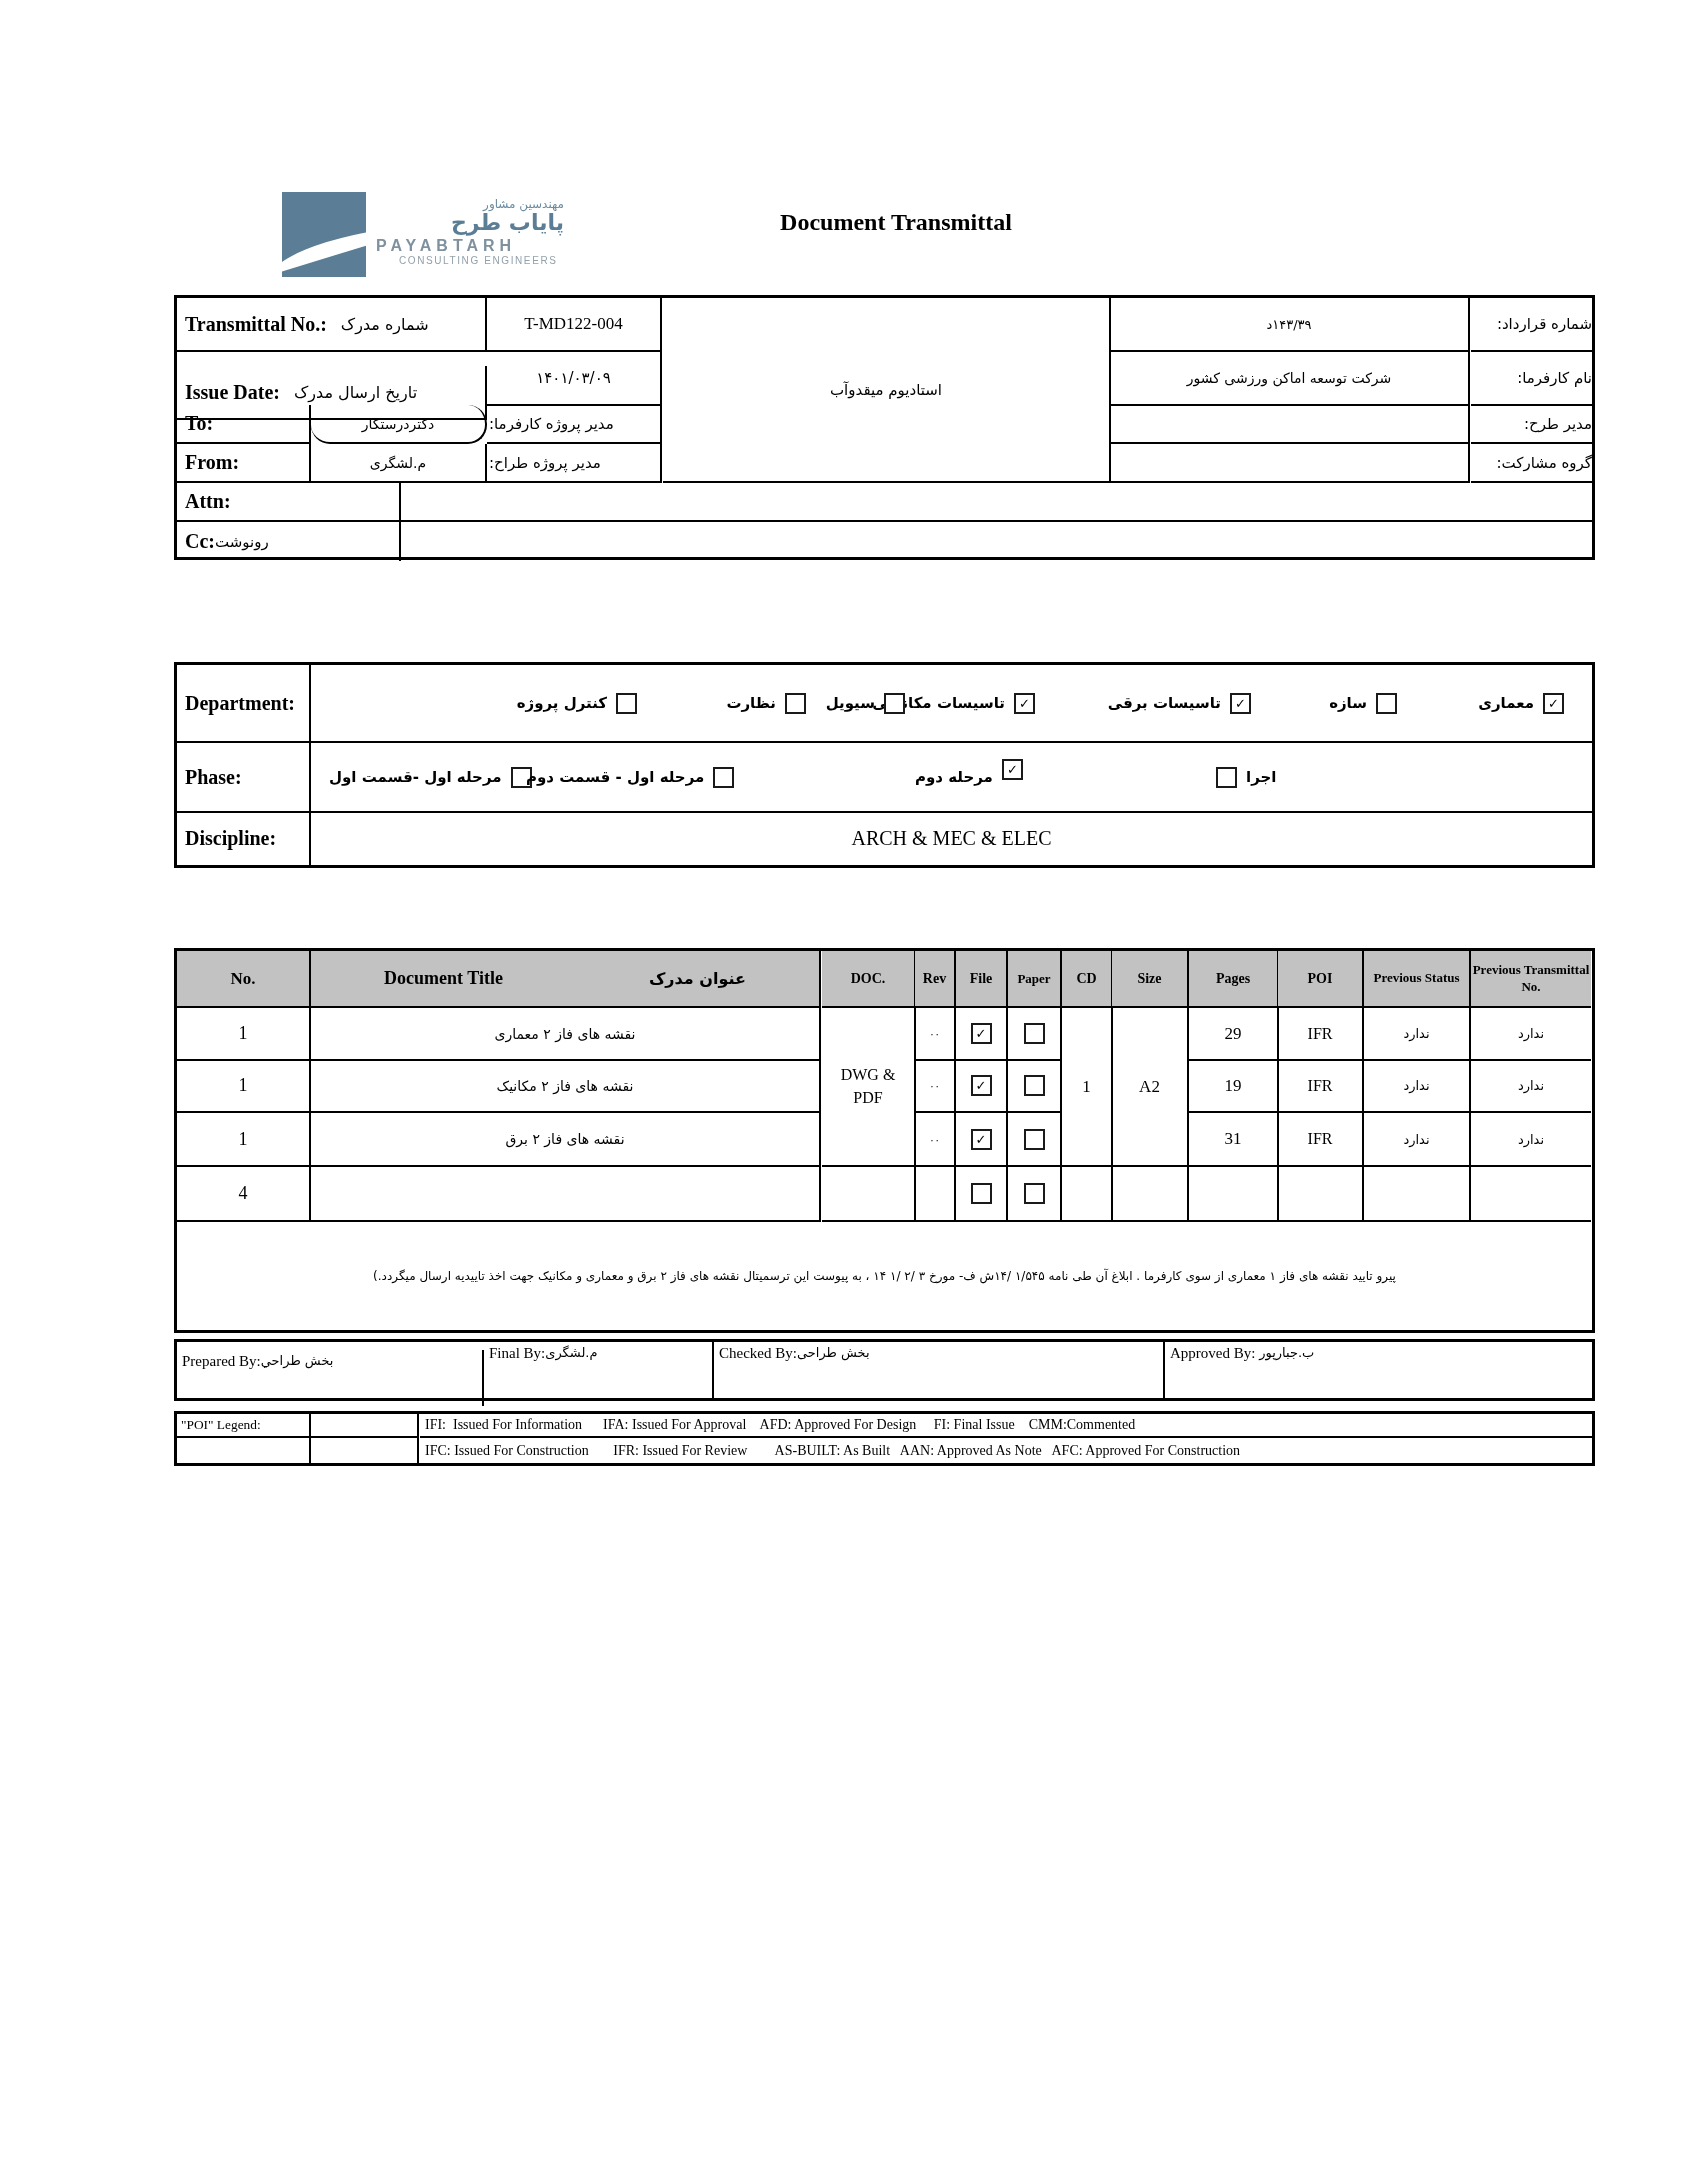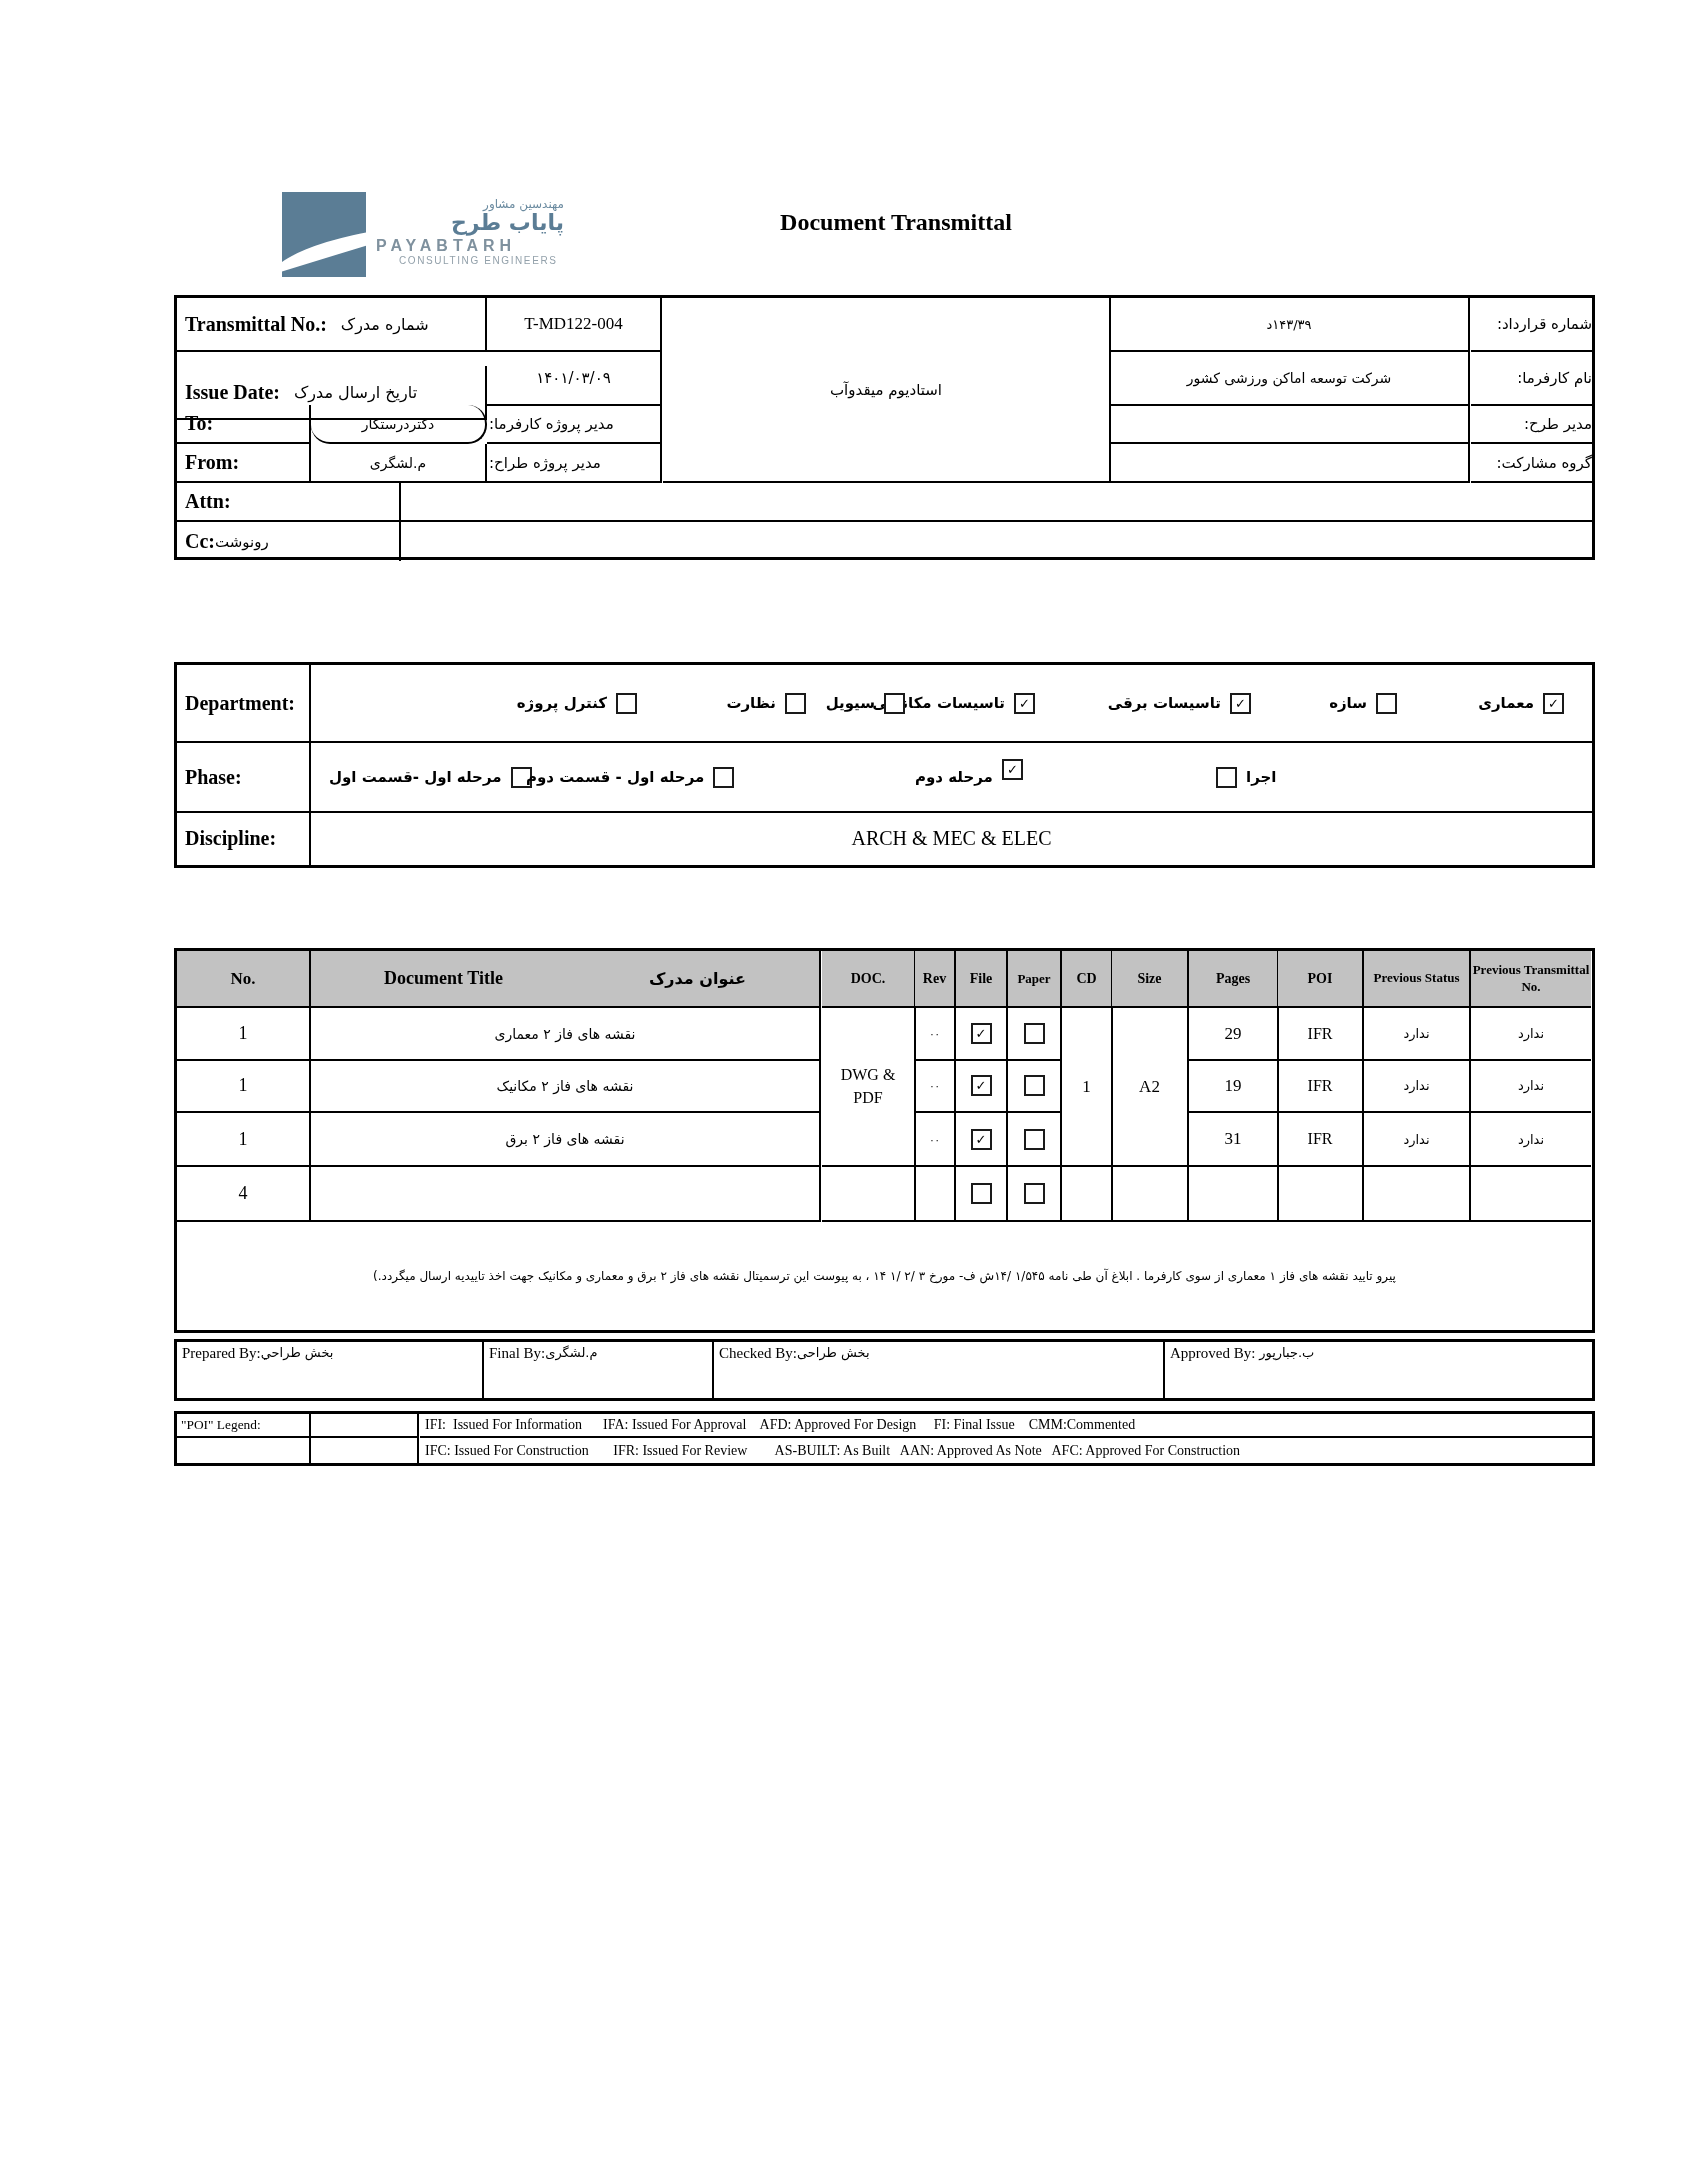--- a/index.html
+++ b/index.html
@@ -225,21 +225,21 @@
   <div class="cell center" style="left:935px;top:216px;width:77px;height:55px;"></div>
   <div class="cell center" style="left:1012px;top:216px;width:90px;height:55px;"></div>
   <div class="cell center" style="left:1101px;top:216px;width:86px;height:55px;"></div>
   <div class="cell center" style="left:1187px;top:216px;width:107px;height:55px;"></div>
   <div class="cell center no-r" style="left:1294px;top:216px;width:120px;height:55px;"></div>
 
   <div class="cell center no-r no-b note-text" style="left:0;top:271px;width:1415px;height:108px;padding:0 30px;">پیرو تایید نقشه های فاز ۱ معماری از سوی کارفرما . ابلاغ آن طی نامه ۱/۵۴۵ /۱۴ش ف- مورخ ۳ /۲ /۱ ۱۴ ، به پیوست این ترسمیتال نقشه های فاز ۲ برق و معماری و مکانیک جهت اخذ تاییدیه ارسال میگردد.)</div>
 </div>
 
 <div class="tbl" style="left:174px;top:1339px;width:1421px;height:62px;">
-  <div class="cell no-b" style="left:0;top:0;width:307px;height:56px;align-items:flex-start;padding:3px 5px;">
+  <div class="cell no-b" style="left:0;top:8px;width:307px;height:56px;align-items:flex-start;padding:3px 5px;">
     <span class="en" style="font-size:15px;">Prepared By:</span>
       <span class="fa13">بخش طراحي</span>
   </div>
   <div class="cell no-b" style="left:307px;top:0;width:230px;height:56px;align-items:flex-start;padding:3px 5px;">
     <span class="en" style="font-size:15px;">Final By:</span>
       <span class="fa13">م.لشگری</span>
   </div>
   <div class="cell no-b" style="left:537px;top:0;width:451px;height:56px;align-items:flex-start;padding:3px 5px;">
     <span class="en" style="font-size:15px;">Checked By:</span>
       <span class="fa13">بخش طراحی</span>

